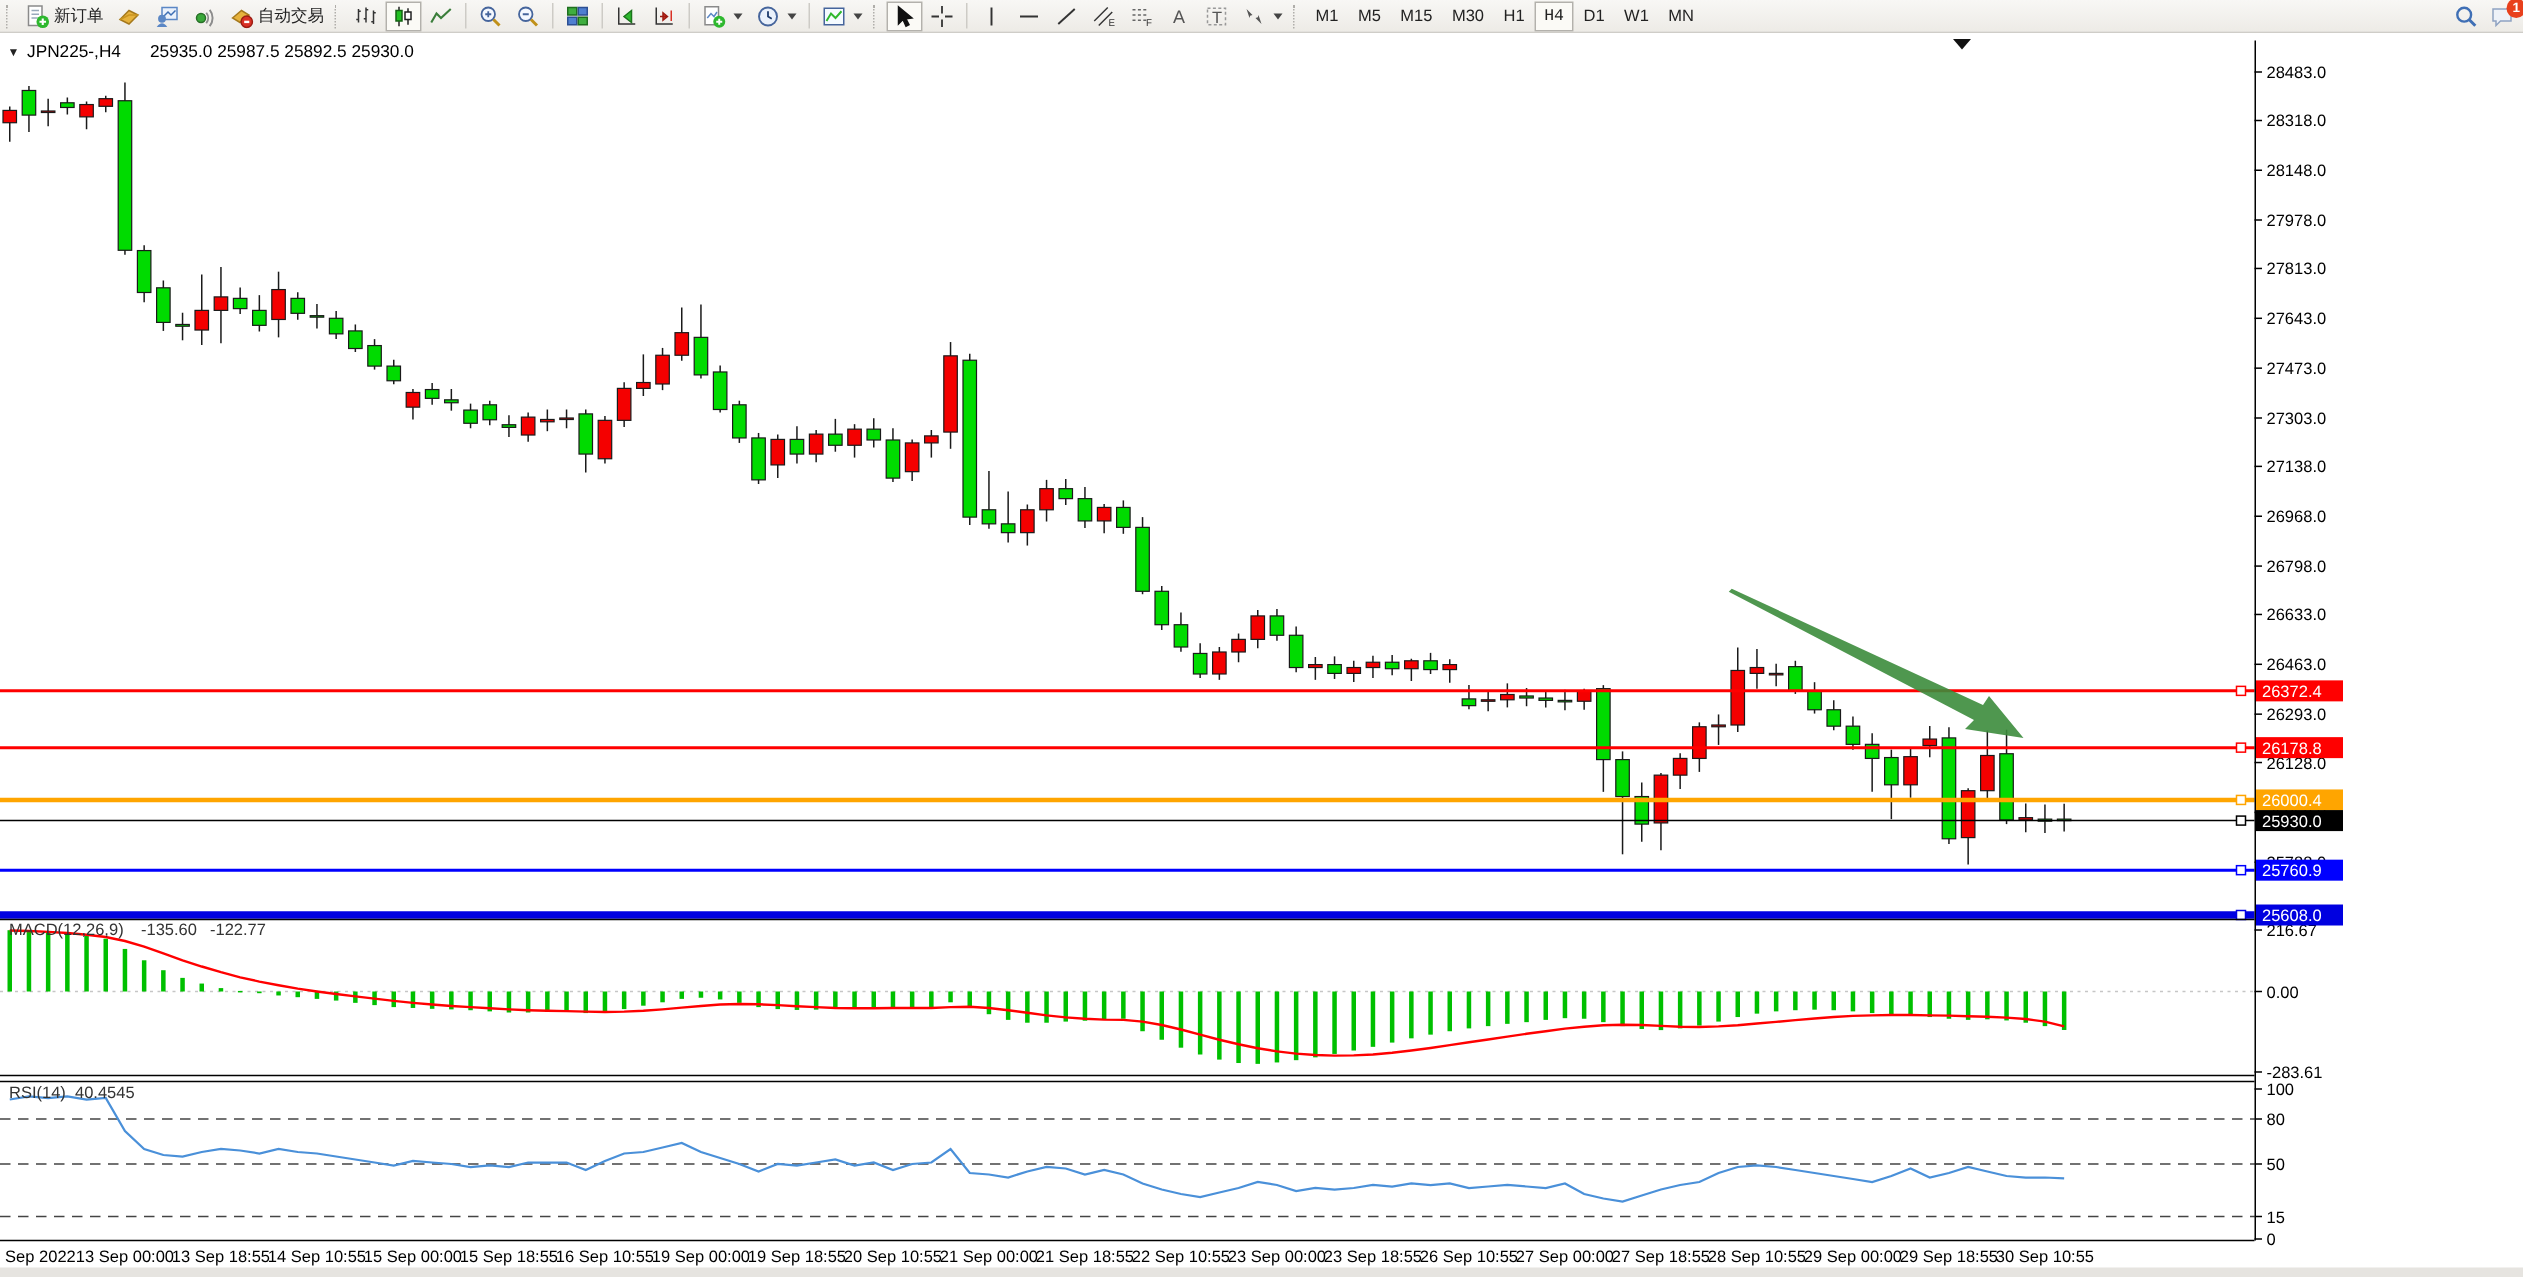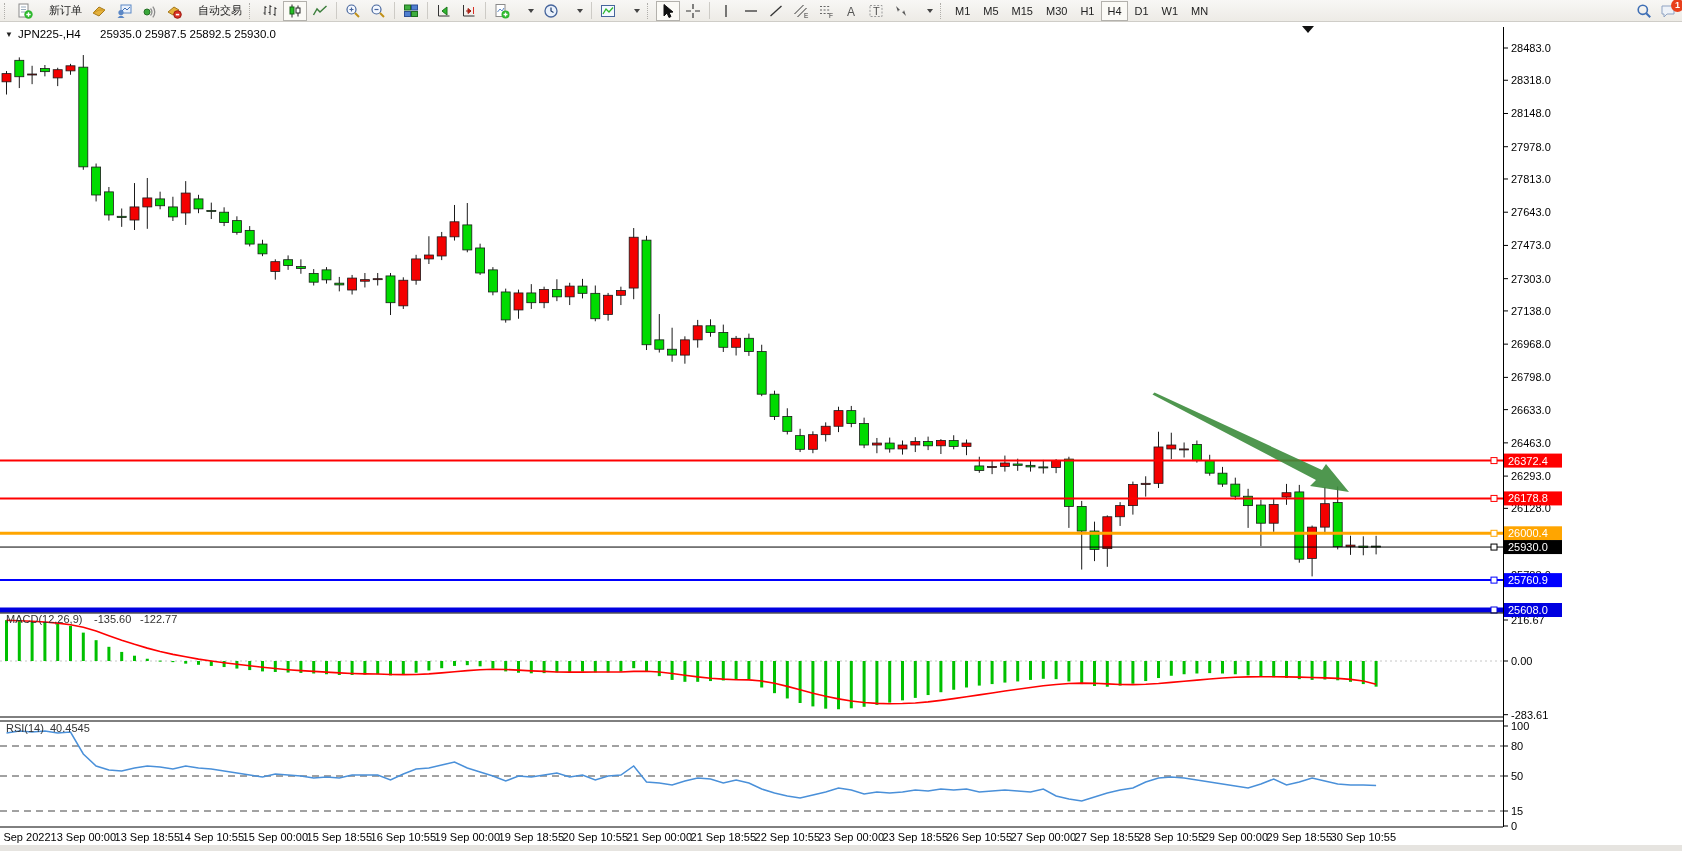--- a/index.html
+++ b/index.html
@@ -2,22 +2,22 @@
 <html><head>
 <meta charset="utf-8">
 <style>
   html,body{margin:0;padding:0;background:#d8d8d8;}
   *{box-sizing:border-box;}
   .window{width:1682px;height:851px;position:relative;background:#ffffff;font-family:"Liberation Sans",sans-serif;overflow:hidden;}
   
   .toolbar{height:22px;background:linear-gradient(#f8f7f5,#edebe6);border-bottom:1px solid #cfcdc8;display:flex;align-items:center;padding:0 2px;gap:1px;}
   .tb-grip{width:5px;height:16px;border-left:1px dotted #b0aeaa;margin:0 3px 0 2px;}
   .tb-sep{width:1px;height:17px;background:#cdcbc6;margin:0 3px;}
-  .tb-btn{height:20px;display:flex;align-items:center;gap:16px;padding:0 3px;border:1px solid transparent;background:transparent;font:11px "Liberation Sans",sans-serif;color:#222;cursor:default;}
-  .tb-btn.active{background:#fbfaf6;border:1px solid #b3b1ac;}
+  .tb-btn{height:20px;display:flex;align-items:center;gap:3px;padding:0 3px;border:1px solid transparent;background:transparent;font:11px "Liberation Sans",sans-serif;color:#222;cursor:default;}
+  .tb-btn.active{background:#fbfaf6;border:1px solid #b3b1ac;font-family:Liberation Mono, monospace;}
   .tb-btn .ic{width:16px;height:16px;display:inline-block;}
   .caret{width:0;height:0;border-left:3px solid transparent;border-right:3px solid transparent;border-top:4px solid #444;margin-left:2px;}
   .tf{padding:0 5px;}
   .tb-right{margin-left:auto;display:flex;align-items:center;}
   .chat-wrap{position:relative;}
   .badge{position:absolute;top:-2px;right:-4px;background:#e8401c;color:#fff;font:bold 9px "Liberation Sans",sans-serif;border-radius:8px;min-width:13px;height:13px;line-height:13px;text-align:center;padding:0 2px;}
   
   .chart-area{position:relative;width:1682px;height:829px;}
   svg text{font-family:"Liberation Sans",sans-serif;}
 </style>

